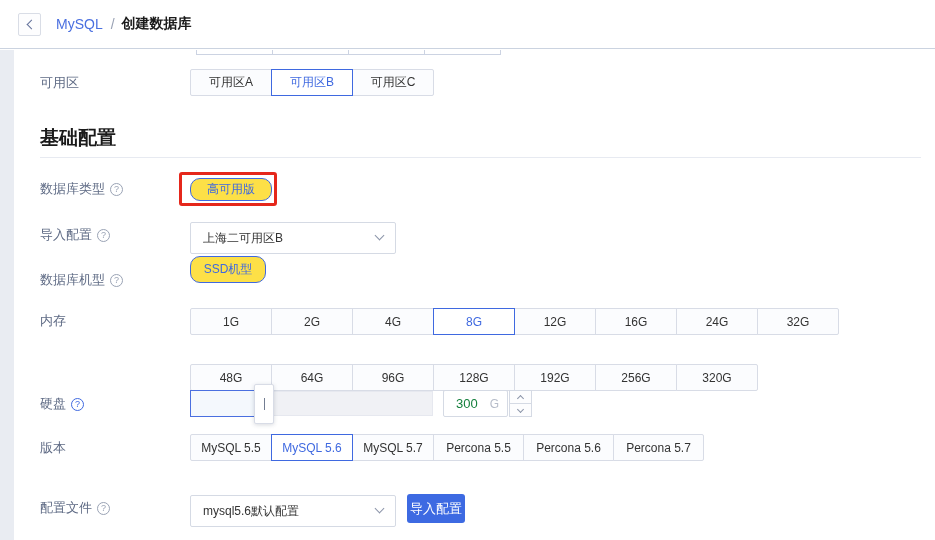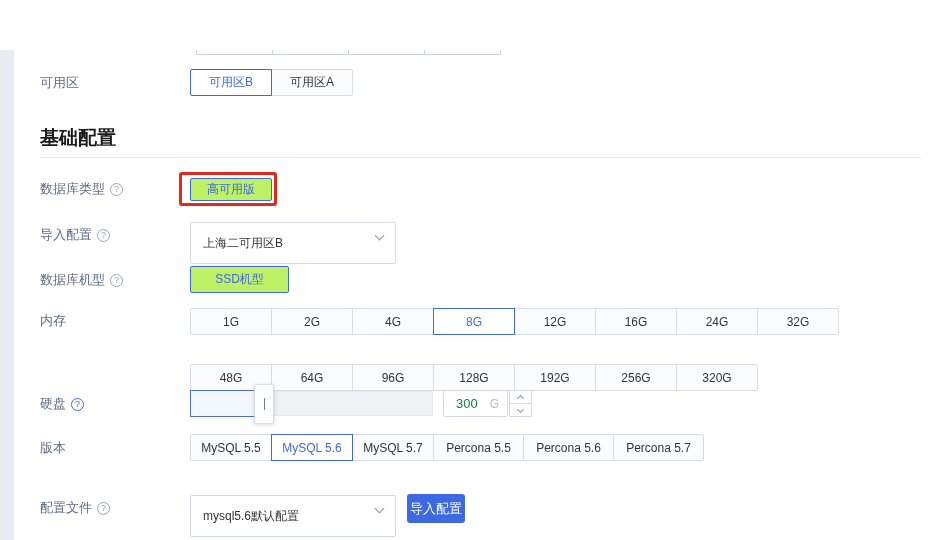--- a/index.html
+++ b/index.html
@@ -61,31 +61,31 @@
     margin-left:-1px; cursor:pointer; position:relative; white-space:nowrap;
   }
   .cell:first-child { margin-left:0; border-top-left-radius:2px; border-bottom-left-radius:2px; }
   .cell:last-child { border-top-right-radius:2px; border-bottom-right-radius:2px; }
   .cell.sel { border:1px solid #3f69e0; color:#3f69e0; background:#fff; z-index:2; }
 
   .section-title { position:absolute; left:40px; font-size:19px; font-weight:bold; color:#1a1a1a; }
   .divider { position:absolute; left:40px; right:14px; height:1px; background:#e7eaf1; }
 
   .btn-outline {
-    position:absolute; border:1px solid #3f69e0; border-radius:2px; background:#bef264;
+    position:absolute; border:1px solid #3f69e0; border-radius:10px; background:#fde047;
     color:#3f69e0; font-size:12px; display:flex; align-items:center; justify-content:center;
     cursor:pointer; white-space:nowrap;
   }
   .red-box {
     position:absolute; left:179px; top:172px; width:98px; height:34px;
     border:3px solid #e5271b; border-radius:3px; z-index:3; pointer-events:none;
   }
 
   .dropdown {
-    position:absolute; width:206px; height:42px; border:1px solid #d5dae4; border-radius:2px;
+    position:absolute; width:206px; height:32px; border:1px solid #d5dae4; border-radius:2px;
     background:#fff; display:flex; align-items:center; padding:0 28px 0 12px;
     font-size:12px; color:#333; cursor:pointer;
   }
   .chev-down {
     position:absolute; right:12px; top:9px; width:7px; height:7px;
     border-right:1px solid #8b94a9; border-bottom:1px solid #8b94a9; transform:rotate(45deg);
   }
 
   
   .slider-filled {
@@ -133,38 +133,47 @@
   }
 
   
   .ver-row .cell:nth-child(n+4) { width:91px; }
 </style>
 </head>
 <body>
 
 <div class="page">
 
+  <div class="header">
+    <div class="back-btn">
+      <span class="chev-left"></span>
+    </div>
+    <span class="crumb-product">MySQL</span>
+    <span class="crumb-sep">/</span>
+    <span class="crumb-page">创建数据库</span>
+  </div>
 
   <div class="side-strip"></div>
 
   <div class="card"></div>
 
   <div class="cutoff-row">
     <div class="cutoff-cell"></div>
     <div class="cutoff-cell"></div>
     <div class="cutoff-cell"></div>
     <div class="cutoff-cell"></div>
   </div>
 
   <div class="flabel" style="top:75px">
     <span>可用区</span>
   </div>
   <div class="opt-row" style="left:190px; top:69px">
+    <div class="cell">可用区A</div>
     <div class="cell sel">可用区B</div>
-    <div class="cell">可用区A</div>
+    <div class="cell">可用区C</div>
   </div>
 
   <div class="section-title" style="top:125px">基础配置</div>
   <div class="divider" style="top:157px"></div>
 
   <div class="flabel" style="top:181px">
     <span>数据库类型</span>
     <span class="help">?</span>
   </div>
   <div class="red-box"></div>
@@ -176,21 +185,21 @@
   </div>
   <div class="dropdown" style="left:190px; top:222px">
     <span>上海二可用区B</span>
     <span class="chev-down"></span>
   </div>
 
   <div class="flabel" style="top:272px">
     <span>数据库机型</span>
     <span class="help">?</span>
   </div>
-  <div class="btn-outline" style="left:190px; top:266px; width:99px; height:27px">SSD机型</div>
+  <div class="btn-outline" style="left:190px; top:256px; width:76px; height:27px">SSD机型</div>
 
   <div class="flabel" style="top:313px">
     <span>内存</span>
   </div>
   <div class="opt-row" style="left:190px; top:308px">
     <div class="cell">1G</div>
     <div class="cell">2G</div>
     <div class="cell">4G</div>
     <div class="cell sel">8G</div>
     <div class="cell">12G</div>

